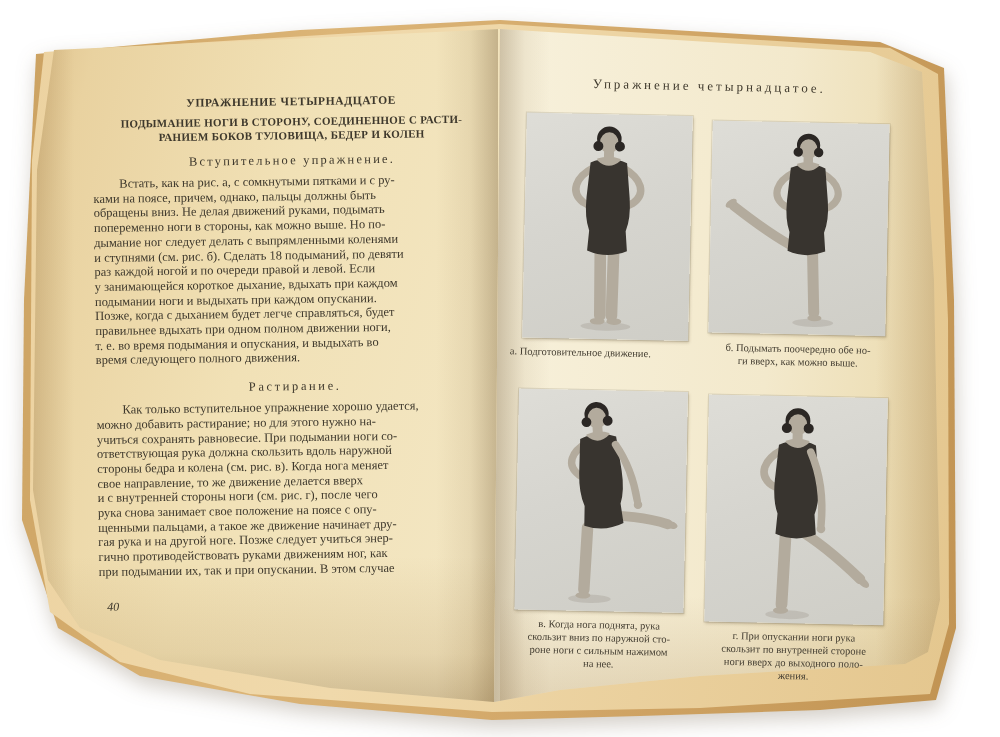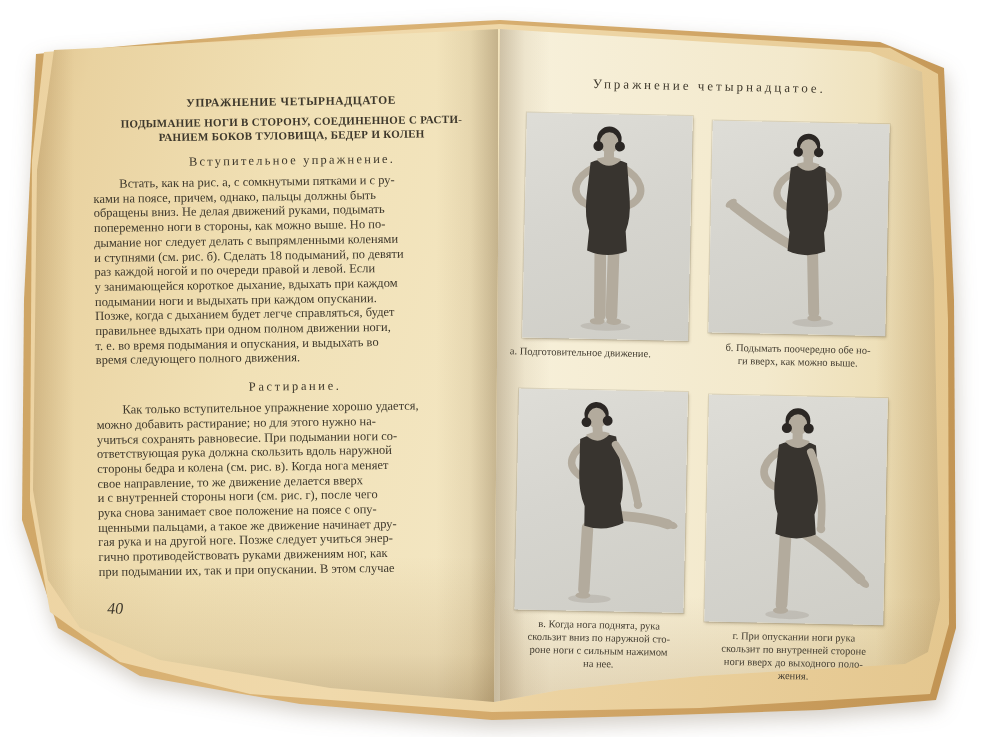--- a/index.html
+++ b/index.html
@@ -52,21 +52,21 @@
   }
   .lp-header{font-size:11.5px;font-weight:bold;text-align:center;letter-spacing:0.6px;margin:6px 10px 0;}
   .lp-subheader{font-size:11px;font-weight:bold;text-align:center;letter-spacing:0.3px;
     white-space:pre-line;line-height:14px;margin:7px 6px 0;}
   .lp-section-heading{font-size:12.5px;text-align:center;letter-spacing:2.2px;margin:11px 0 0;}
   .lp-paragraph{
     font-size:12.5px;line-height:14.7px;white-space:pre-line;text-indent:26px;
     text-align:justify;margin:6px 0 0;
   }
   .lp-section-heading.second{margin-top:14px;letter-spacing:2.6px;}
-  .lp-pagenum{position:absolute;left:8px;top:508px;font-size:16px;font-style:italic;}
+  .lp-pagenum{position:absolute;left:8px;top:508px;font-size:12px;font-style:italic;}
 
   
   .right-content{
     position:absolute;left:500px;top:58px;width:420px;height:640px;
     transform:rotate(1.2deg);transform-origin:0 0;
   }
   .rp-header{position:absolute;left:0;top:16px;width:420px;text-align:center;
     font-size:13px;letter-spacing:3px;}
   .photo{
     position:absolute;

